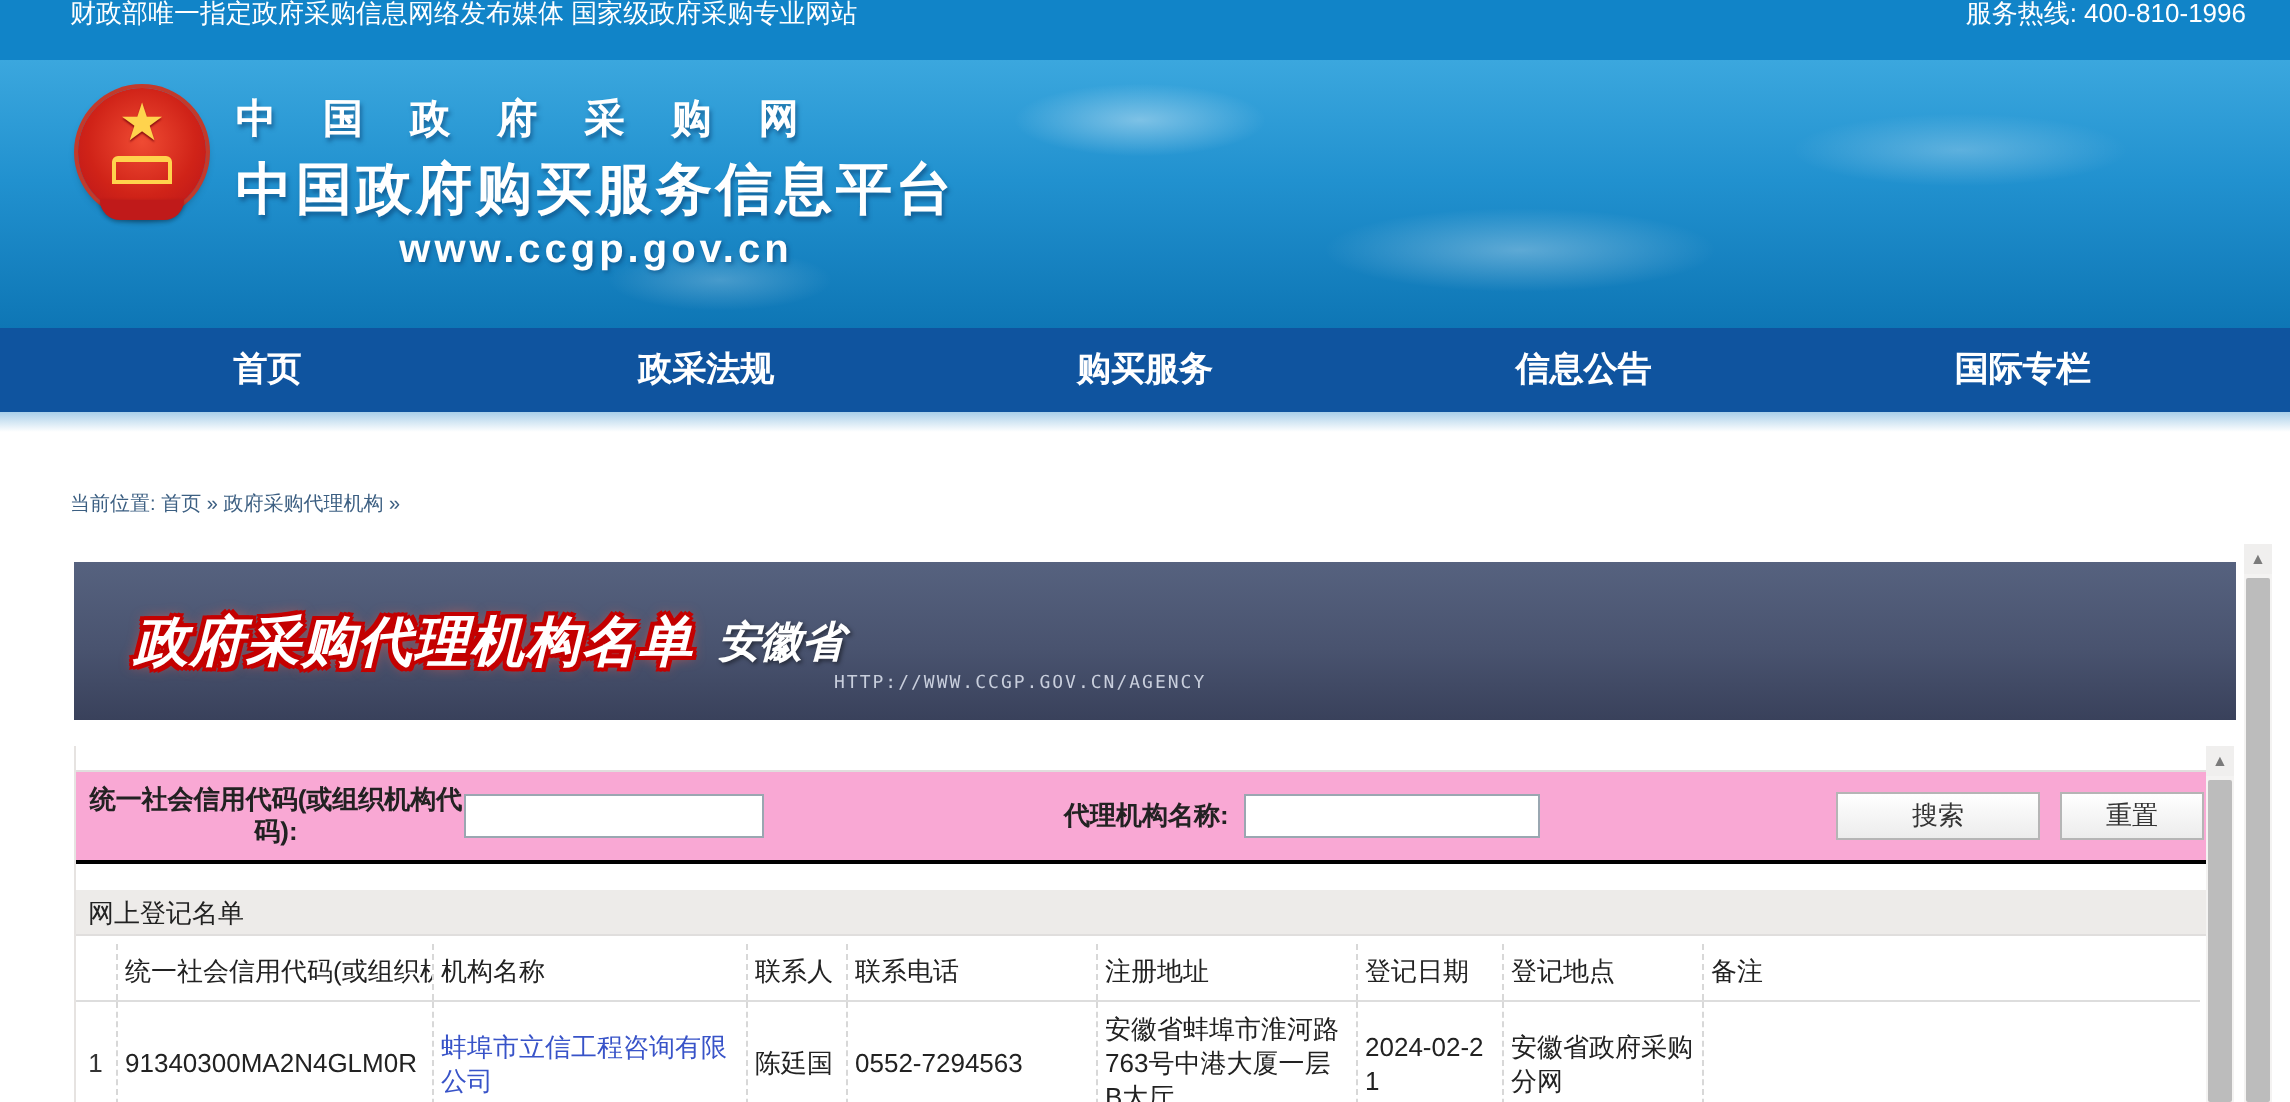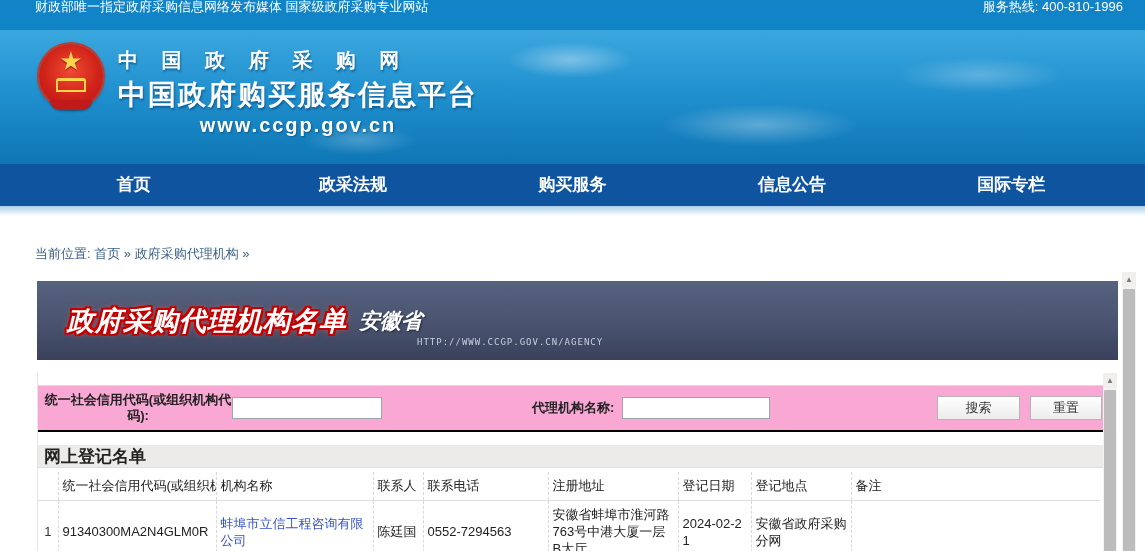--- a/index.html
+++ b/index.html
@@ -40,21 +40,21 @@
   .brand-url   { font-size:20px; font-weight:bold; text-align:center; letter-spacing:2px;
                  text-shadow:1px 1px 2px rgba(10,60,110,.55); line-height:26px; }
 
   
   .nav { height:42px; background:#0f549f; display:flex; align-items:center; padding:0 24px; }
   .nav-item { flex:1; text-align:center; color:#fff; font-size:17px; font-weight:bold;
               cursor:pointer; line-height:42px; }
   .nav-fade { height:10px; background:linear-gradient(180deg,#a9cfe9,#ffffff); }
 
   
-  .breadcrumb { margin:29px 0 0 35px; font-size:13px; color:#3c5f82; }
+  .breadcrumb { margin:29px 0 0 35px; font-size:10px; color:#3c5f82; }
   .breadcrumb a { color:#3c5f82; text-decoration:none; cursor:pointer; }
 
   
   .panel { position:absolute; left:0; top:272px; width:1145px; height:279px; }
 
   .banner { position:absolute; left:37px; top:9px; width:1081px; height:79px;
             background:linear-gradient(180deg,#56627f 0%,#49536f 55%,#39415b 100%);
             overflow:hidden; }
   .banner-line { position:absolute; left:30px; top:22px; display:flex; align-items:center;font-style:italic; }
   .banner-title { color:#fff; font-size:27px; font-weight:bold; letter-spacing:1px;
@@ -73,26 +73,26 @@
               background:#f9a8d4; border-top:1px solid #e0dedd; border-bottom:2px solid #000000;
               display:flex; align-items:center; }
   .lbl { font-size:13px; font-weight:bold; color:#222; }
   .lbl-code { width:188px; margin-left:6px; text-align:center; line-height:16px; }
   .txt { width:150px; height:22px; border:1px solid #9aa7b1; background:#fff; font-size:13px;
          padding:0 4px; }
   .lbl-name { margin-left:150px; }
   .txt-name { margin-left:8px; width:148px; }
   .btn { height:24px; font-size:13px; color:#333; border:1px solid #b5b5b5;
          background:linear-gradient(180deg,#ffffff,#ececec); cursor:pointer; }
-  .btn-search { margin-left:auto; width:83px; }
+  .btn-search { margin-left:auto; width:102px; }
   .btn-reset  { margin-left:10px; margin-right:2px; width:72px; }
 
   .list-title { position:absolute; left:0; top:72px; width:1066px; height:23px;
                 background:#edebe9; border-bottom:1px solid #e0dedd;
-                font-size:17px; color:#222; line-height:23px; padding-left:6px;font-weight:bold; }
+                font-size:13px; color:#222; line-height:23px; padding-left:6px; }
 
   table.grid { position:absolute; left:0; top:99px; width:1062px; border-collapse:collapse;
                table-layout:fixed; font-size:13px; color:#222; }
   .grid th { font-weight:normal; text-align:left; padding:5px 4px; white-space:nowrap;
              overflow:hidden; border-bottom:1px solid #dddddd; }
   .grid td { padding:5px 4px; vertical-align:middle; line-height:17px; word-break:break-all; }
   .grid th + th, .grid td + td { border-left:1px dashed #d8d8d8; }
   .col-num   { width:20px; }  .col-code { width:158px; } .col-name { width:157px; }
   .col-cont  { width:50px; }  .col-phone{ width:125px; } .col-addr { width:130px; }
   .col-date  { width:73px; }  .col-place{ width:100px; } .col-note { width:249px; }

